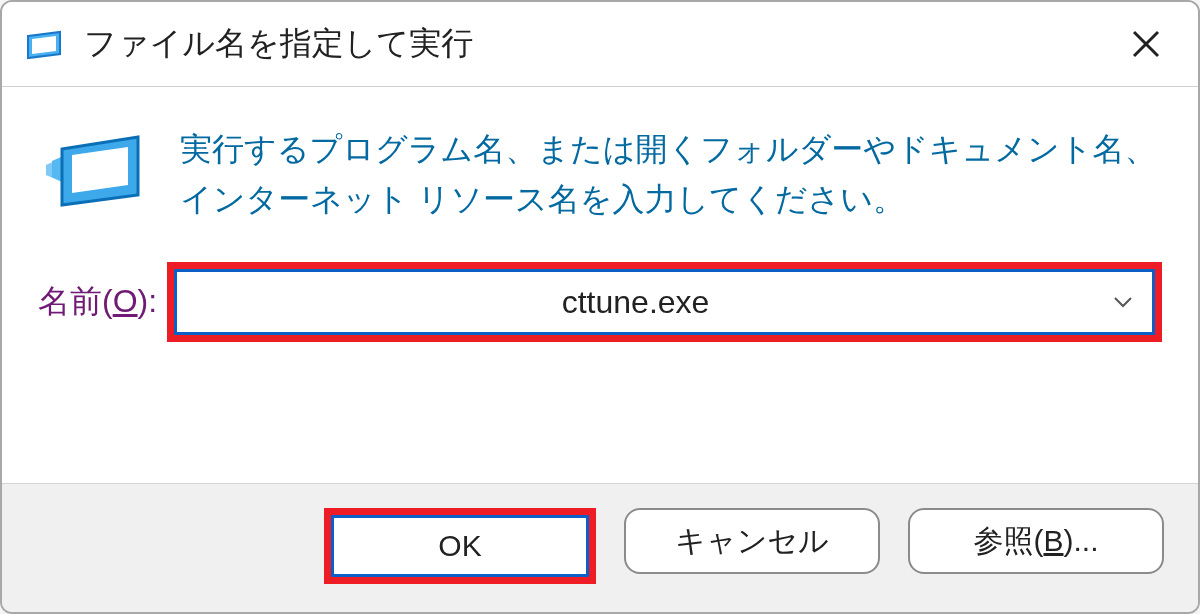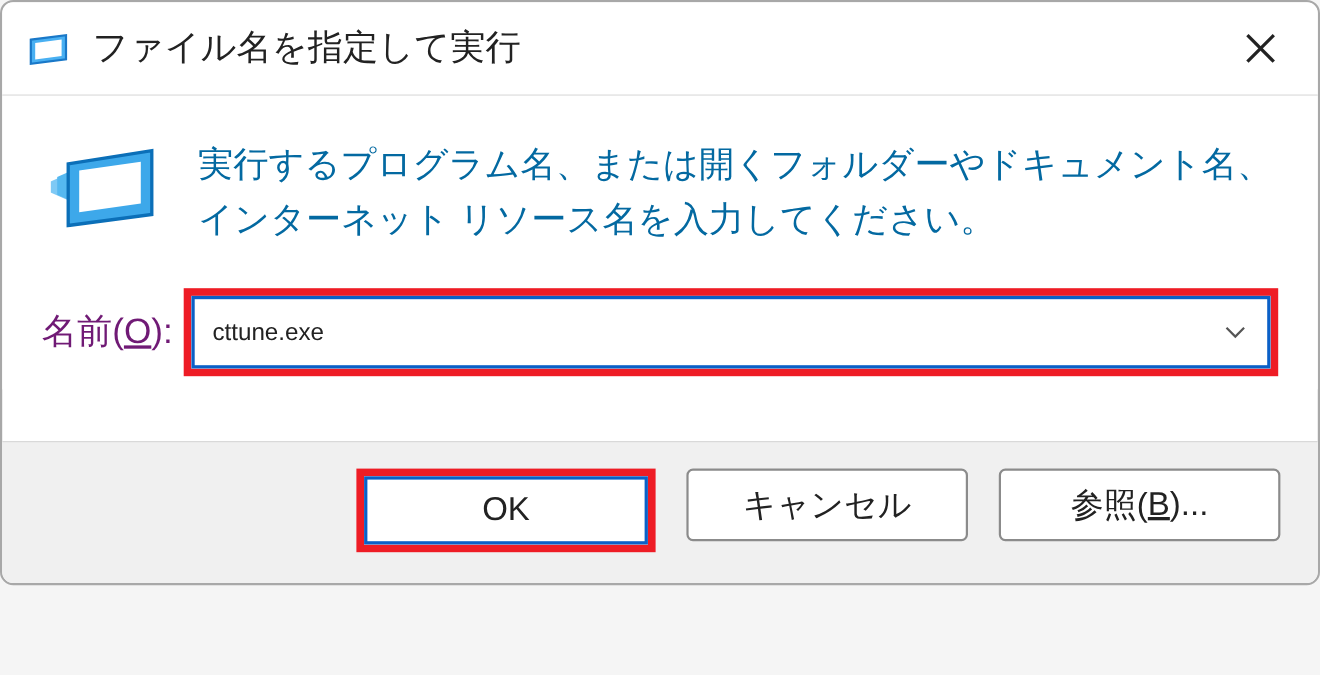--- a/index.html
+++ b/index.html
@@ -4,21 +4,21 @@
   <style>
     * { box-sizing: border-box; margin: 0; padding: 0; }
     body {
       width: 1200px;
       height: 614px;
       font-family: "Yu Gothic UI", "Meiryo", "MS Gothic", sans-serif;
       background: #f5f5f5;
     }
     .dialog {
       width: 1200px;
-      height: 532px;
+      height: 614px;
       background: #ffffff;
       border: 2px solid #a8a8a8;
       border-radius: 12px;
       position: relative;
       overflow: hidden;
     }
     .titlebar {
       display: flex;
       align-items: center;
       padding: 14px 24px 14px 24px;
@@ -96,26 +96,27 @@
     .combo-inner {
       border: 3px solid #0a60c7;
       background: #ffffff;
       display: flex;
       align-items: center;
       height: 66px;
     }
     .combo-input {
       border: none;
       outline: none;
-      font-size: 22px;
-      padding: 6px 16px;
+      font-size: 32px;
+      padding: 6px 28px;
       flex: 1;
       color: #222;
       background: transparent;
       font-family: inherit;
+      text-align: center;
     }
     .combo-chevron {
       width: 58px;
       display: flex;
       align-items: center;
       justify-content: center;
       cursor: pointer;
     }
     .button-bar {
       background: #f0f0f0;
@@ -135,21 +136,21 @@
     .btn {
       min-width: 256px;
       height: 66px;
       border: 2px solid #8b8b8b;
       background: #ffffff;
       font-size: 30px;
       color: #222;
       cursor: pointer;
       font-family: inherit;
       padding: 0 18px;
-      border-radius: 6px;
+      border-radius: 16px;
       display: flex;
       align-items: center;
       justify-content: center;
     }
     .btn.default {
       border: 3px solid #0a60c7;
     }
     .btn .underline {
       text-decoration: underline;
     }

